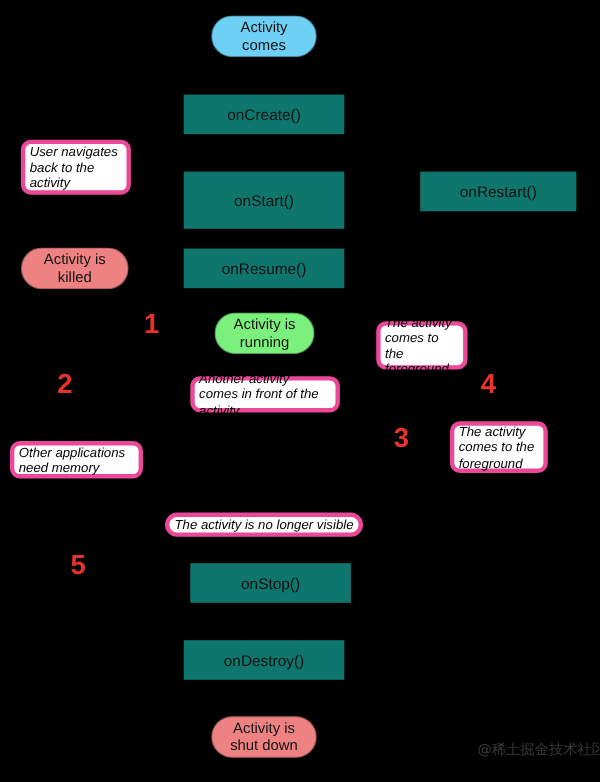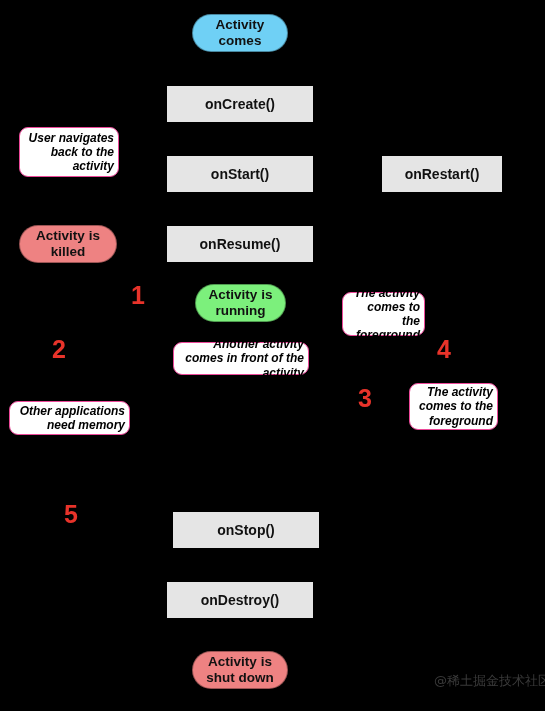--- a/index.html
+++ b/index.html
@@ -16,28 +16,27 @@
     font-family: "Liberation Sans", sans-serif;
   }
 
   
   .node {
     position: absolute;
     box-sizing: border-box;
     display: flex;
     align-items: center;
     justify-content: center;
-    text-align: right;
+    text-align: left;
     line-height: 1.18;
-    font-weight: bold;
   }
 
   
   .callback {
-    background: #e5e5e5;
+    background: #0f766e;
     color: #111111;
     font-size: 14px;
     border: 0;
   }
 
   
   .state {
     color: #111111;
     font-size: 13.5px;
     border: 1px solid rgba(0,0,0,0.35);
@@ -45,21 +44,21 @@
   .state.blue  { background: #6fd0f5; }
   .state.green { background: #7cf07c; }
   .state.pink  { background: #ee8282; }
 
   
   .note {
     background: #ffffff;
     color: #000000;
     font-size: 12px;
     font-style: italic;
-    border: 1px solid #ec4899;
+    border: 4px solid #ec4899;
     border-radius: 5px;
     padding: 2px 4px;
   }
   .note.round   { border-radius: 9px; }
   .note.pill    { border-radius: 999px; }
 
   
   .step-number {
     position: absolute;
     color: #e8332a;
@@ -77,22 +76,22 @@
     letter-spacing: 0px;
     white-space: nowrap;
     font-family: "DejaVu Sans", sans-serif;
   }
 </style>
 </head>
 <body>
 
 <div id="canvas">
     <div class="node callback" style="left: 167px; top: 86px; width: 146px; height: 36px;">onCreate()</div>
-    <div class="node callback" style="left: 167px; top: 156px; width: 146px; height: 36px;">onStart()</div>
-    <div class="node callback" style="left: 382px; top: 156px; width: 120px; height: 36px;">onRestart()</div>
+    <div class="node callback" style="left: 167px; top: 156px; width: 146px; height: 52px;">onStart()</div>
+    <div class="node callback" style="left: 382px; top: 156px; width: 142px; height: 36px;">onRestart()</div>
     <div class="node callback" style="left: 167px; top: 226px; width: 146px; height: 36px;">onResume()</div>
     <div class="node callback" style="left: 173px; top: 512px; width: 146px; height: 36px;">onStop()</div>
     <div class="node callback" style="left: 167px; top: 582px; width: 146px; height: 36px;">onDestroy()</div>
     <div class="node state blue" style="left: 192px; top: 14px; width: 96px; height: 38px; border-radius: 19px; flex-direction: column;">
       <span>Activity</span>
       <span>comes</span>
     </div>
     <div class="node state green" style="left: 195px; top: 284px; width: 91px; height: 38px; border-radius: 19px; flex-direction: column;">
       <span>Activity is</span>
       <span>running</span>
@@ -103,19 +102,20 @@
     </div>
     <div class="node state pink" style="left: 192px; top: 651px; width: 96px; height: 38px; border-radius: 19px; flex-direction: column;">
       <span>Activity is</span>
       <span>shut down</span>
     </div>
     <div class="node note round" style="left: 19px; top: 127px; width: 100px; height: 50px;">User navigates back to the activity</div>
     <div class="node note round" style="left: 173px; top: 342px; width: 136px; height: 33px;">Another activity comes in front of the activity</div>
     <div class="node note round" style="left: 342px; top: 292px; width: 83px; height: 44px;">The activity comes to the foreground</div>
     <div class="node note round" style="left: 409px; top: 383px; width: 89px; height: 47px;">The activity comes to the foreground</div>
     <div class="node note round" style="left: 9px; top: 401px; width: 121px; height: 34px;">Other applications need memory</div>
+    <div class="node note pill" style="left: 150px; top: 466px; width: 180px; height: 22px;">The activity is no longer visible</div>
     <div class="step-number" style="left: 131px; top: 283px;">1</div>
     <div class="step-number" style="left: 52px; top: 337px;">2</div>
     <div class="step-number" style="left: 358px; top: 386px;">3</div>
     <div class="step-number" style="left: 437px; top: 337px;">4</div>
     <div class="step-number" style="left: 64px; top: 502px;">5</div>
     <div class="watermark" style="left: 434px; top: 672px;">@稀土掘金技术社区</div>
   </div>
 
 </body></html>

